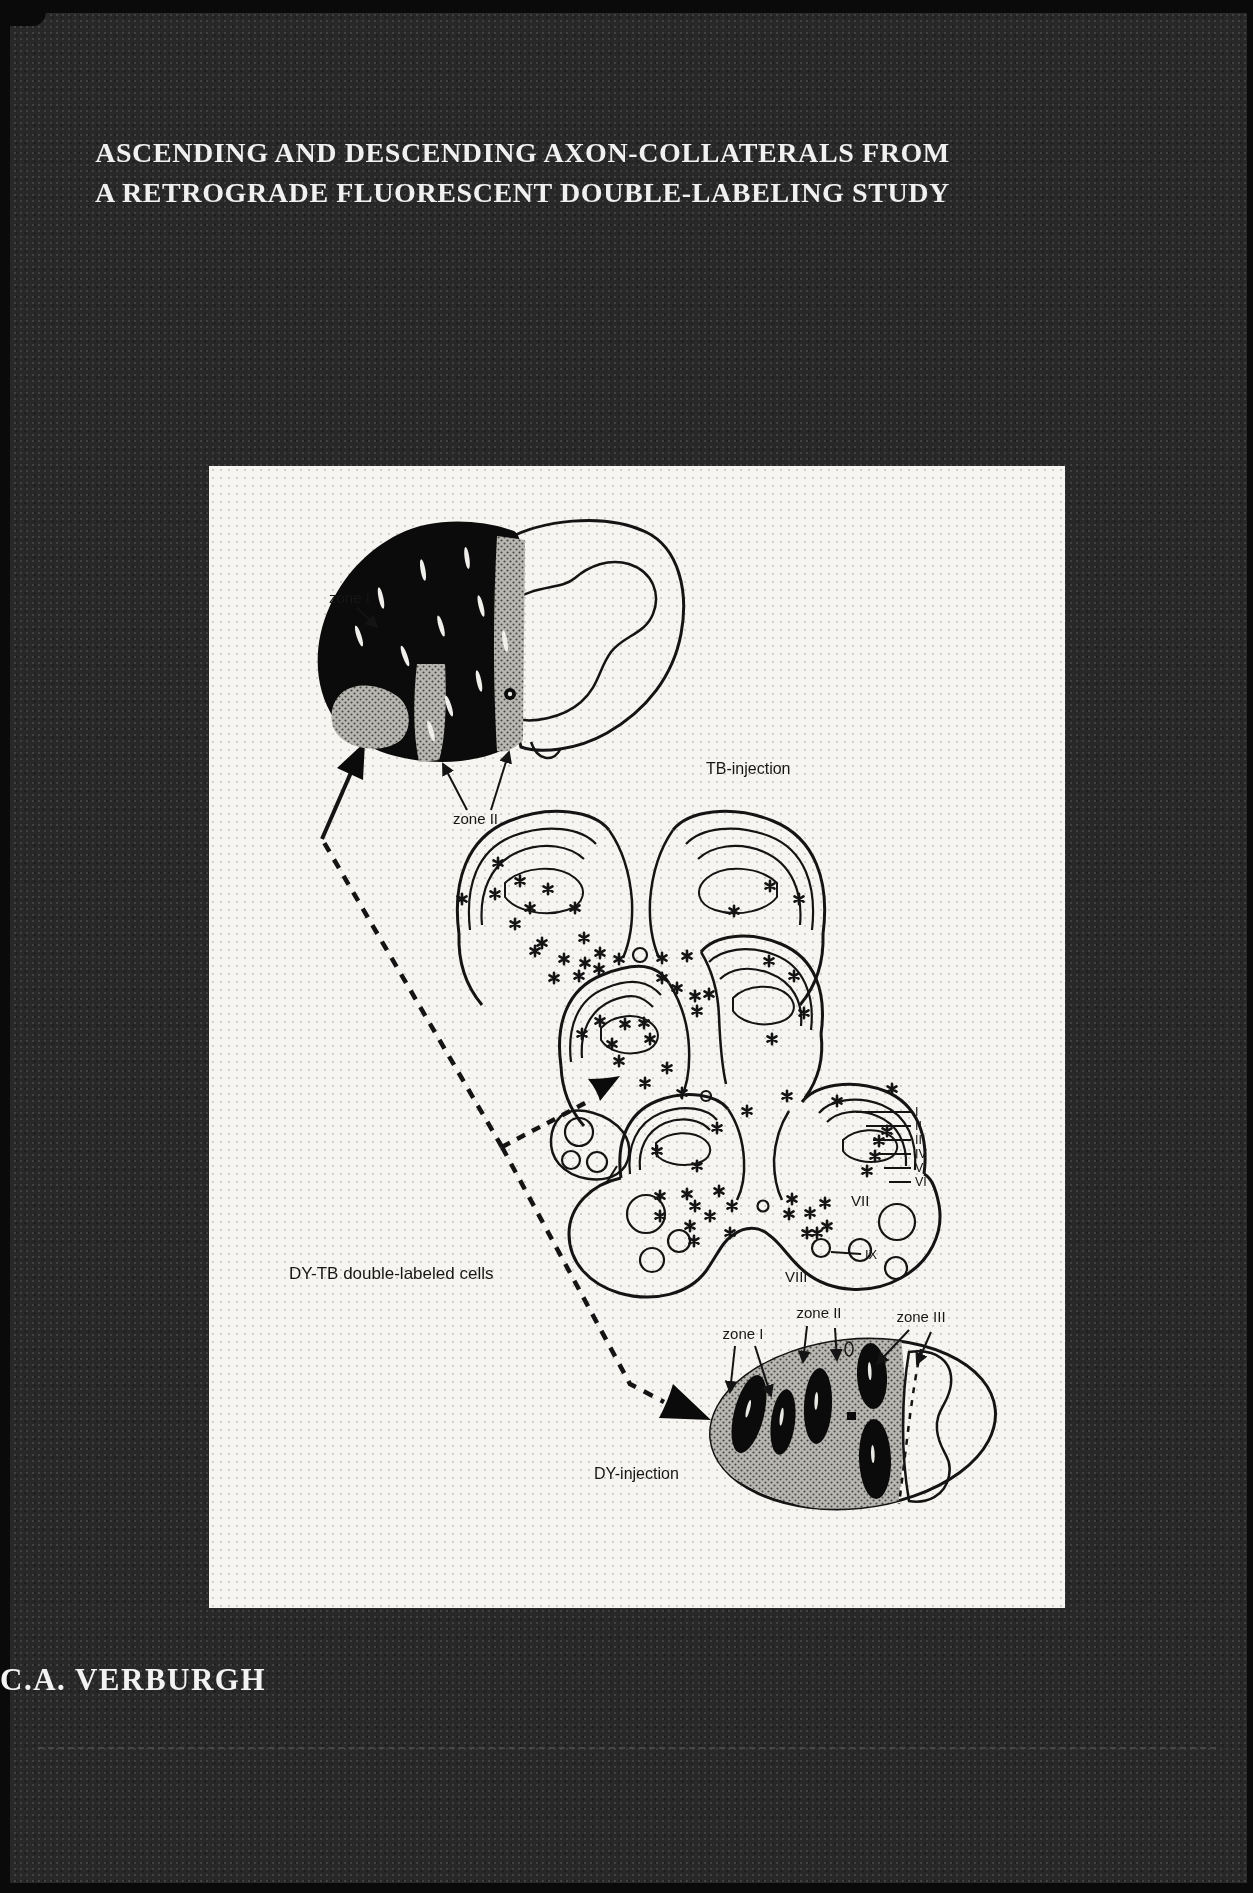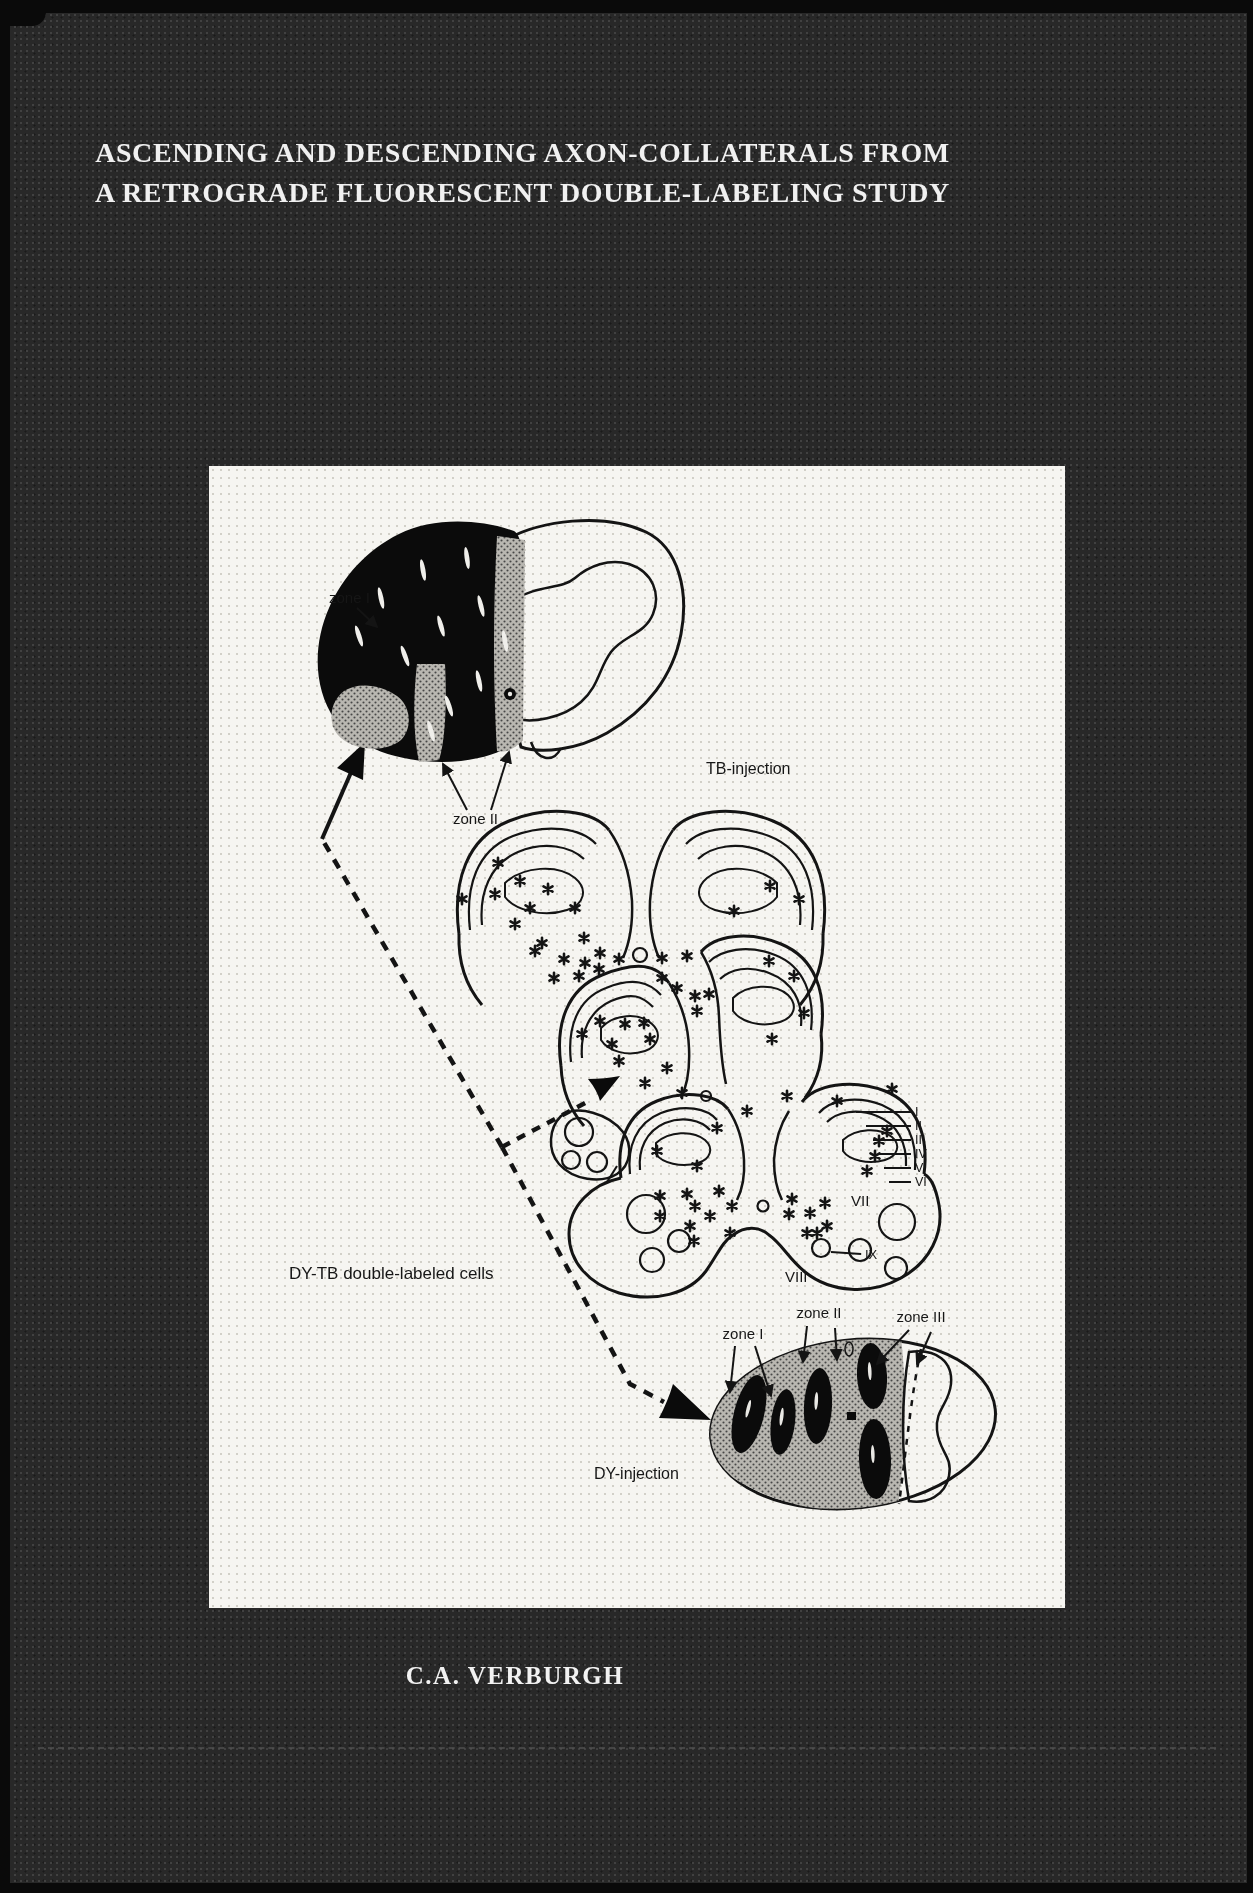--- a/index.html
+++ b/index.html
@@ -32,23 +32,23 @@
   .panel{
     position:absolute; left:193px; top:466px; width:856px; height:1142px;
     background-color:#f6f5f1;
     background-image:radial-gradient(circle, #d2d0c8 0.8px, transparent 1px);
     background-size:8px 8px;
     margin-left:16px;
   }
   .panel svg{display:block;width:100%;height:100%;}
 
   .author-block{
-    position:absolute; top:1662px; left:0; width:1030px; text-align:center;
+    position:absolute; top:1662px; left:0; width:1030px; text-align:left;
     color:#f2f2f2; font-family:"Liberation Serif", serif; font-weight:bold;
-    font-size:25px; letter-spacing:1.5px;
+    font-size:31px; letter-spacing:1.5px;
   }
   .fold-line{
     position:absolute; top:1747px; left:38px; width:1178px; height:0;
     border-top:2px dashed #555; opacity:0.65;
   }
 
   
   .ink{stroke:#141414;fill:none;}
   .w3{stroke-width:3px;} .w25{stroke-width:2.5px;} .w22{stroke-width:2.2px;} .w2{stroke-width:2px;}
   .fill-black{fill:#0b0b0b;stroke:none;}

